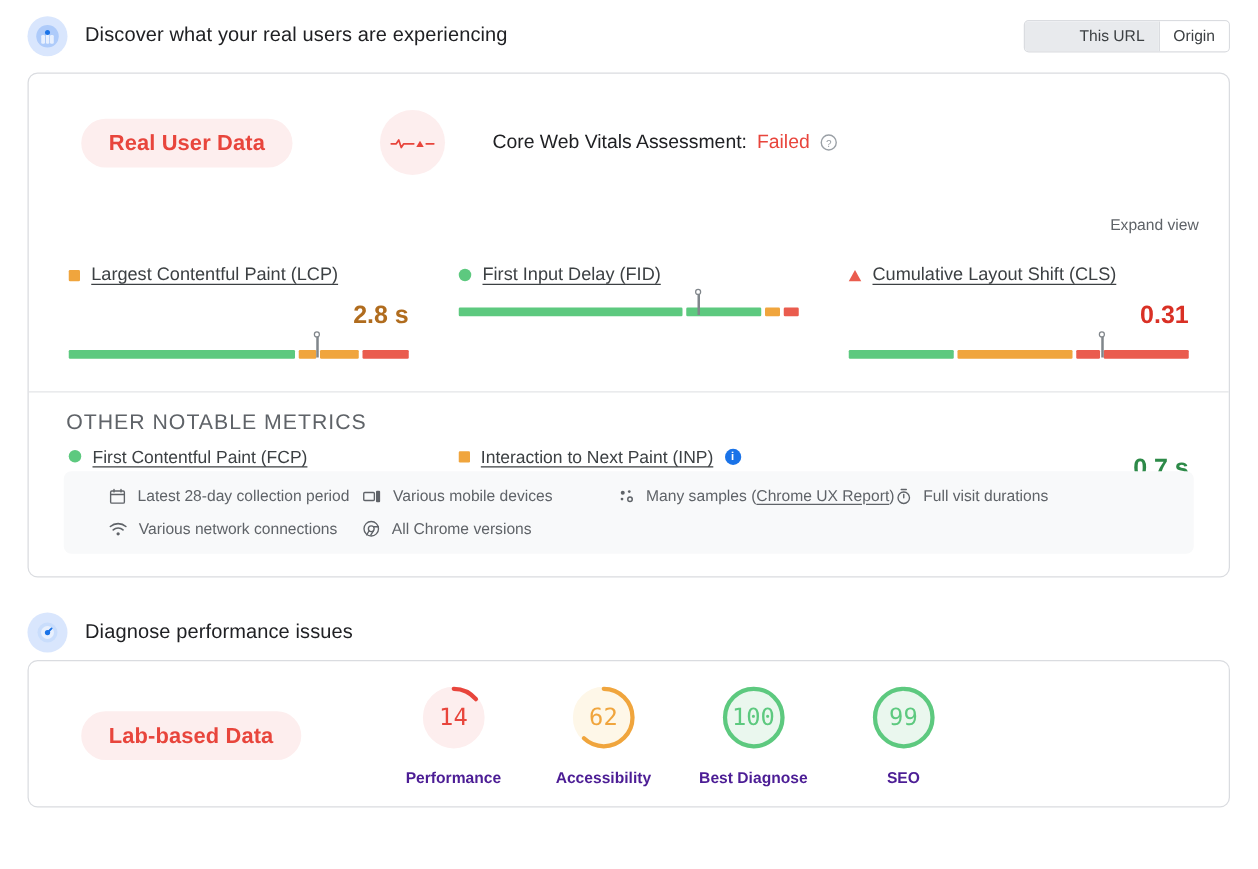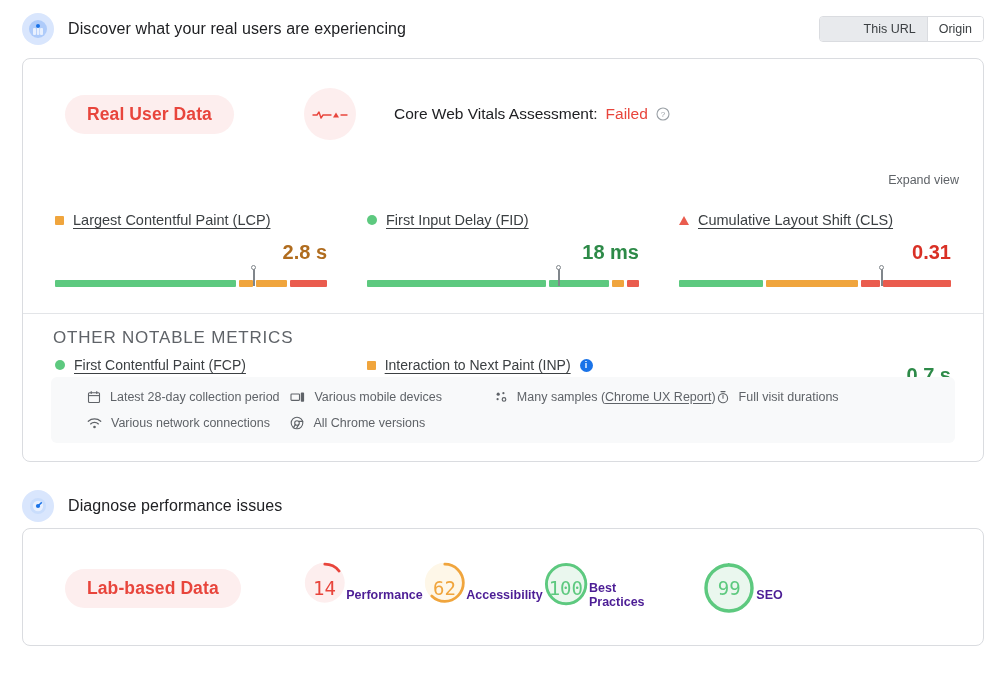--- a/index.html
+++ b/index.html
@@ -276,23 +276,22 @@
     padding-left: 42px;
   }
   .gauges {
     display: flex;
     gap: 0;
     margin-left: 62px;
   }
   .gauge {
     width: 120px;
     display: flex;
-    flex-direction: row;
-    align-items: center;
-    justify-content: flex-end;
+    flex-direction: column;
+    align-items: center;
   }
   .gauge-ring {
     width: 54px; height: 54px;
     position: relative;
     display: flex; align-items: center; justify-content: center;
   }
   .gauge-ring svg { position: absolute; inset: 0; }
   .gauge-num {
     position: relative;
     font-size: 19px;
@@ -370,21 +369,20 @@
             <div class="seg poor" style="flex: 14 0 0px;"></div>
           </div>
           <div class="pin" style="left: 73%;"></div>
         </div>
       </div>
       <div class="metric">
         <div class="metric-label-row">
           <span class="marker dot" style="background: rgb(93, 201, 127);"></span>
           <a class="metric-name">First Input Delay (FID)</a>
         </div>
-        <div class="metric-value" style="color: rgb(45, 138, 72);">18 ms</div>
         <div class="bar-wrap">
           <div class="bar">
             <div class="seg good" style="flex: 68 0 0px;"></div>
             <div class="seg good" style="flex: 23 0 0px;"></div>
             <div class="seg ni" style="flex: 4.5 0 0px;"></div>
             <div class="seg poor" style="flex: 4.5 0 0px;"></div>
           </div>
           <div class="pin" style="left: 70.5%;"></div>
         </div>
       </div>
@@ -558,21 +556,21 @@
           <div class="gauge-label">Accessibility</div>
         </div>
         <div class="gauge">
           <div class="gauge-ring">
             <svg viewBox="0 0 54 54">
               <circle cx="27" cy="27" r="23" fill="#eaf7ee" stroke="#eaf7ee" stroke-width="3.4"></circle>
               <circle cx="27" cy="27" r="23" fill="none" stroke="#5dc97f" stroke-width="3.4" stroke-linecap="round" stroke-dasharray="144.51 0.00" transform="rotate(-90 27 27)"></circle>
             </svg>
             <span class="gauge-num" style="color: rgb(93, 201, 127);">100</span>
           </div>
-          <div class="gauge-label">Best Practices</div>
+          <div class="gauge-label">Best Diagnose</div>
         </div>
         <div class="gauge">
           <div class="gauge-ring">
             <svg viewBox="0 0 54 54">
               <circle cx="27" cy="27" r="23" fill="#eaf7ee" stroke="#eaf7ee" stroke-width="3.4"></circle>
               <circle cx="27" cy="27" r="23" fill="none" stroke="#5dc97f" stroke-width="3.4" stroke-linecap="round" stroke-dasharray="143.07 1.45" transform="rotate(-90 27 27)"></circle>
             </svg>
             <span class="gauge-num" style="color: rgb(93, 201, 127);">99</span>
           </div>
           <div class="gauge-label">SEO</div>

